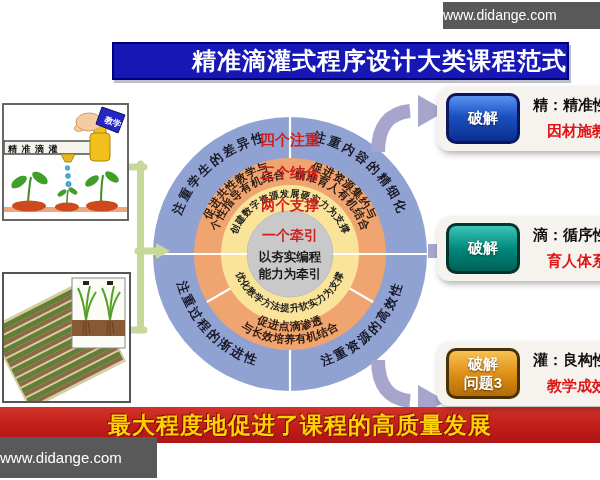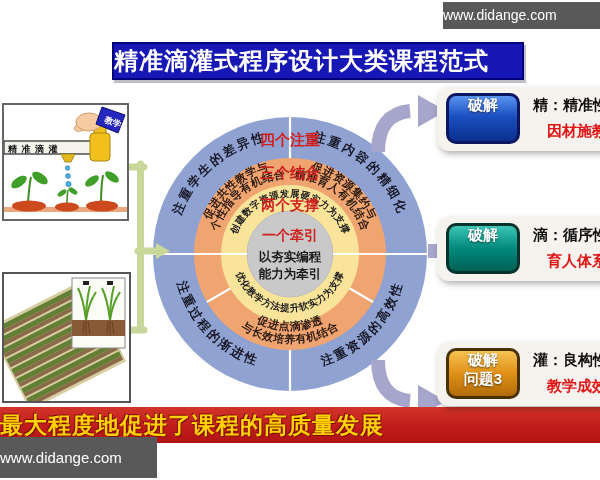--- a/index.html
+++ b/index.html
@@ -4,38 +4,38 @@
 <style>
   html,body{margin:0;padding:0;background:#e8e8e8;}
   .stage{position:relative;width:600px;height:480px;background:#ffffff;overflow:hidden;
          font-family:"Liberation Sans","DejaVu Sans",sans-serif;}
   .abs{position:absolute;}
   
   .wm{background:#595959;color:#fff;text-align:left;font-size:14px;}
   .wm-top{left:443px;top:2px;width:157px;height:27px;line-height:27px;}
   .wm-bottom{left:0px;top:437px;width:157px;height:41px;line-height:41px;font-size:15px;z-index:9;}
   
-  .title-bar{left:112px;top:42px;width:408px;height:34px;line-height:34px;text-align:left;
+  .title-bar{left:112px;top:42px;width:408px;height:34px;line-height:34px;text-align:right;
              background:#1717b5;border:2px solid #00007d;color:#fff;font-weight:bold;font-size:24px;
-             letter-spacing:1px;box-shadow:2px 3px 0 rgba(110,110,135,.45);z-index:5;}
-  
-  .banner{left:0;top:407px;width:600px;height:36px;line-height:36px;text-align:left;
+             letter-spacing:1px;box-shadow:2px 3px 0 rgba(110,110,135,.45);z-index:5;padding-left:45px;}
+  
+  .banner{left:0;top:407px;width:600px;height:36px;line-height:36px;text-align:center;
           background:linear-gradient(180deg,#d23428 0%,#c01d1a 55%,#b01414 100%);
           color:#ffd200;font-weight:bold;font-size:23px;letter-spacing:1px;
           text-shadow:1px 1px 0 #7e0a0a,-1px -1px 0 #7e0a0a;z-index:4;}
   
   .illus1{left:2px;top:103px;width:123px;height:114px;border:2px solid #666;background:#fff;z-index:3;}
   .illus2{left:2px;top:272px;width:125px;height:127px;border:2px solid #555;background:#fff;z-index:3;}
   
   .card{position:absolute;left:437px;width:215px;height:64px;background:#f6f3ef;border-radius:12px;
         box-shadow:2px 3px 6px rgba(0,0,0,.30);z-index:6;}
   .card1{top:87px;} .card2{top:217px;} .card3{top:342px;}
   .badge{position:absolute;left:9px;top:6px;width:74px;height:51px;border-radius:10px;color:#fff;
          font-weight:bold;font-size:15px;text-align:center;display:flex;flex-direction:column;
-         justify-content:flex-start;line-height:1.25;text-shadow:0 1px 2px rgba(0,0,0,.55);box-sizing:border-box;}
+         justify-content:center;line-height:1.25;text-shadow:0 1px 2px rgba(0,0,0,.55);box-sizing:border-box;}
   .badge1{background:linear-gradient(180deg,#5a94f2 0%,#1b50c0 45%,#0a2f90 100%);border:3px solid #0c1560;}
   .badge2{background:linear-gradient(180deg,#3cc6b6 0%,#00897c 50%,#006056 100%);border:3px solid #05332c;}
   .badge3{background:linear-gradient(180deg,#f7c251 0%,#e09018 50%,#b26c06 100%);border:3px solid #493106;}
   .t1{position:absolute;left:96px;top:9px;font-size:15px;font-weight:bold;color:#111;white-space:nowrap;}
   .t2{position:absolute;left:110px;top:35px;font-size:15px;font-weight:bold;color:#e01515;white-space:nowrap;}
   
   .svgb{font-family:"Liberation Sans","DejaVu Sans",sans-serif;font-weight:bold;}
   .ringlabel{fill:#d01f1f;text-anchor:middle;}
   .arctext-blue{fill:#171726;font-size:12.5px;letter-spacing:2.5px;}
   .arctext-orange{fill:#2b1a10;font-size:11px;letter-spacing:0.5px;}

